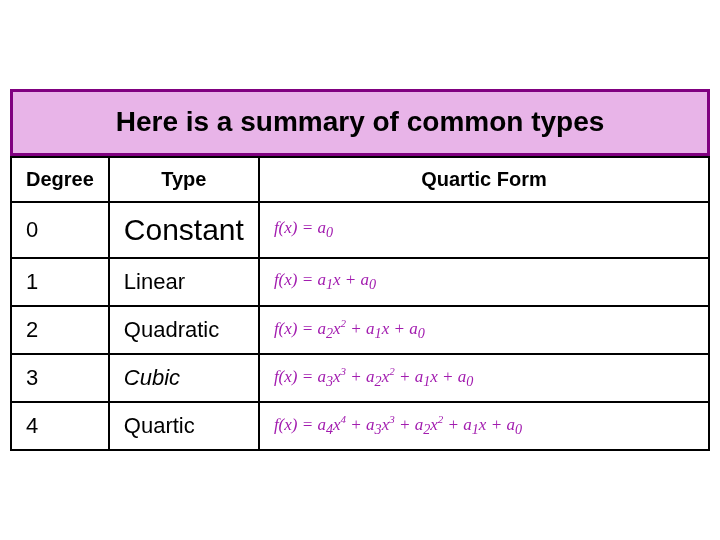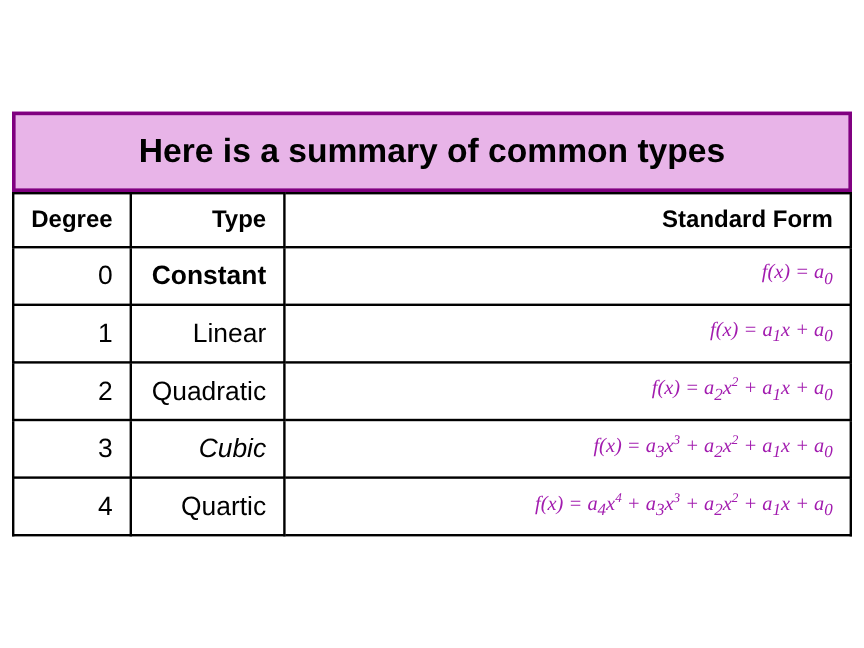--- a/index.html
+++ b/index.html
@@ -40,21 +40,20 @@
     table {
       width: 100%;
       border-collapse: collapse;
       border: 2px solid #000;
     }
 
     th, td {
       border: 2px solid #000;
       padding: 10px 14px;
       font-size: 20px;
-      text-align: right;
     }
 
     thead th {
       font-weight: bold;
       font-size: 20px;
       background: #fff;
     }
 
     tbody tr td {
       background: #fff;
@@ -97,27 +96,27 @@
     <div class="title-text">
       <span>Here is a summary of common types</span><br>
     </div>
   </div>
 
   <table>
     <thead>
       <tr>
         <th class="col-degree">Degree</th>
         <th class="col-type">Type</th>
-        <th class="col-formula">Standard Form</th>
+        <th class="col-formula">Quartic Form</th>
       </tr>
     </thead>
     <tbody id="table-body">
     <tr>
           <td style="font-size: 22px;">0</td>
-          <td style="font-size: 22px; font-weight: bold;">Constant</td>
+          <td style="font-size: 30px;">Constant</td>
           <td class="math">f(x) = a<sub>0</sub></td>
         </tr>
         <tr>
           <td style="font-size: 22px;">1</td>
           <td style="font-size: 22px; margin-top: 20px;">Linear</td>
           <td class="math">f(x) = a<sub>1</sub>x + a<sub>0</sub></td>
         </tr>
         <tr>
           <td style="font-size: 22px;">2</td>
           <td style="font-size: 22px;">Quadratic</td>

